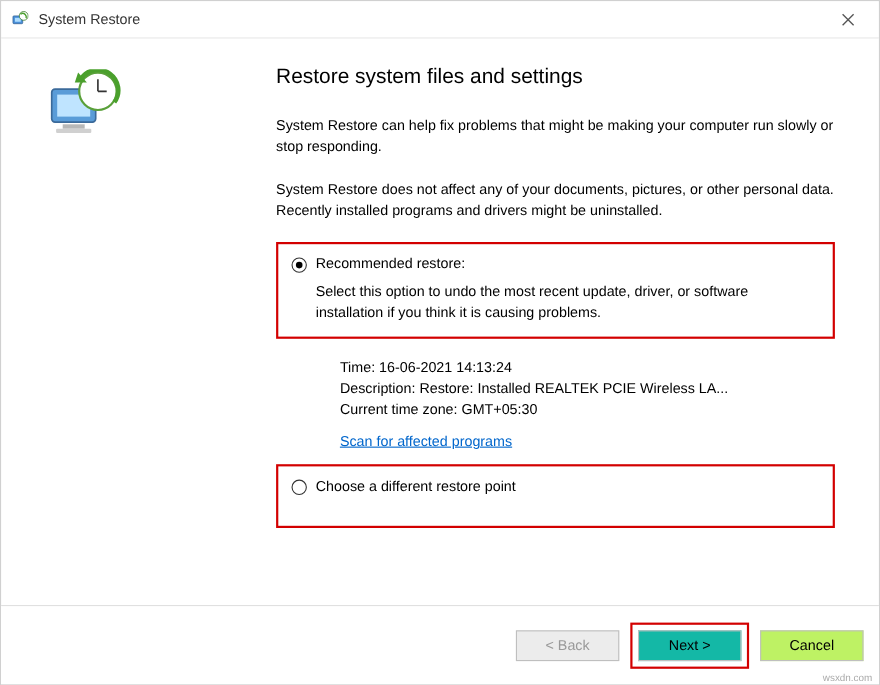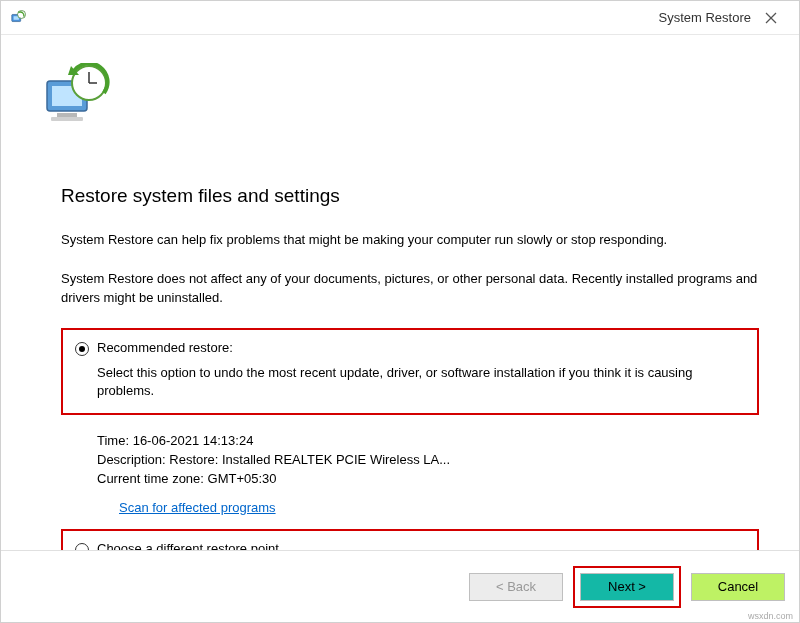--- a/index.html
+++ b/index.html
@@ -18,21 +18,20 @@
   border: 1px solid #d0d0d0;
   background: #fff;
   position: relative;
 }
 .titlebar {
   height: 34px;
   display: flex;
   align-items: center;
   padding: 0 8px;
   border-bottom: 1px solid #e8e8e8;
-  text-align: right;
 }
 .titlebar .icon-slot {
   width: 18px;
   height: 18px;
   margin-right: 8px;
   display: flex;
   align-items: center;
   justify-content: center;
 }
 .titlebar .title {
@@ -45,21 +44,20 @@
   height: 28px;
   display: flex;
   align-items: center;
   justify-content: center;
   color: #444;
   font-size: 14px;
 }
 .body {
   display: flex;
   height: 530px;
-  flex-direction: column;
 }
 .sidebar {
   width: 190px;
   padding: 28px 20px;
 }
 .sidebar .wizard-icon {
   width: 70px;
   height: 70px;
   margin-left: 20px;
 }
@@ -112,21 +110,21 @@
 .radio-label {
   font-size: 13px;
 }
 .radio-desc {
   margin-left: 22px;
   margin-top: 8px;
   font-size: 13px;
   line-height: 1.45;
 }
 .details {
-  margin-left: 36px;
+  margin-left: 58px;
   margin-bottom: 14px;
 }
 .detail-line {
   font-size: 13px;
   margin-bottom: 4px;
 }
 .link {
   color: #0066cc;
   text-decoration: underline;
   cursor: pointer;
@@ -253,21 +251,21 @@
           <span>Restore: Installed REALTEK PCIE Wireless LA...</span>
         </div>
         <div class="detail-line">
           <span>Current time zone:</span>
           <span>GMT+05:30</span>
         </div>
       </div>
 
       <a class="link">Scan for affected programs</a>
 
-      <div class="highlight-box" style="padding-bottom:28px;text-decoration:underline;">
+      <div class="highlight-box" style="padding-bottom:28px;">
         <div class="radio-row">
           <span class="radio-outer"></span>
           <span class="radio-label">Choose a different restore point</span>
         </div>
       </div>
 
     </div>
   </div>
 
   <div class="footer">

